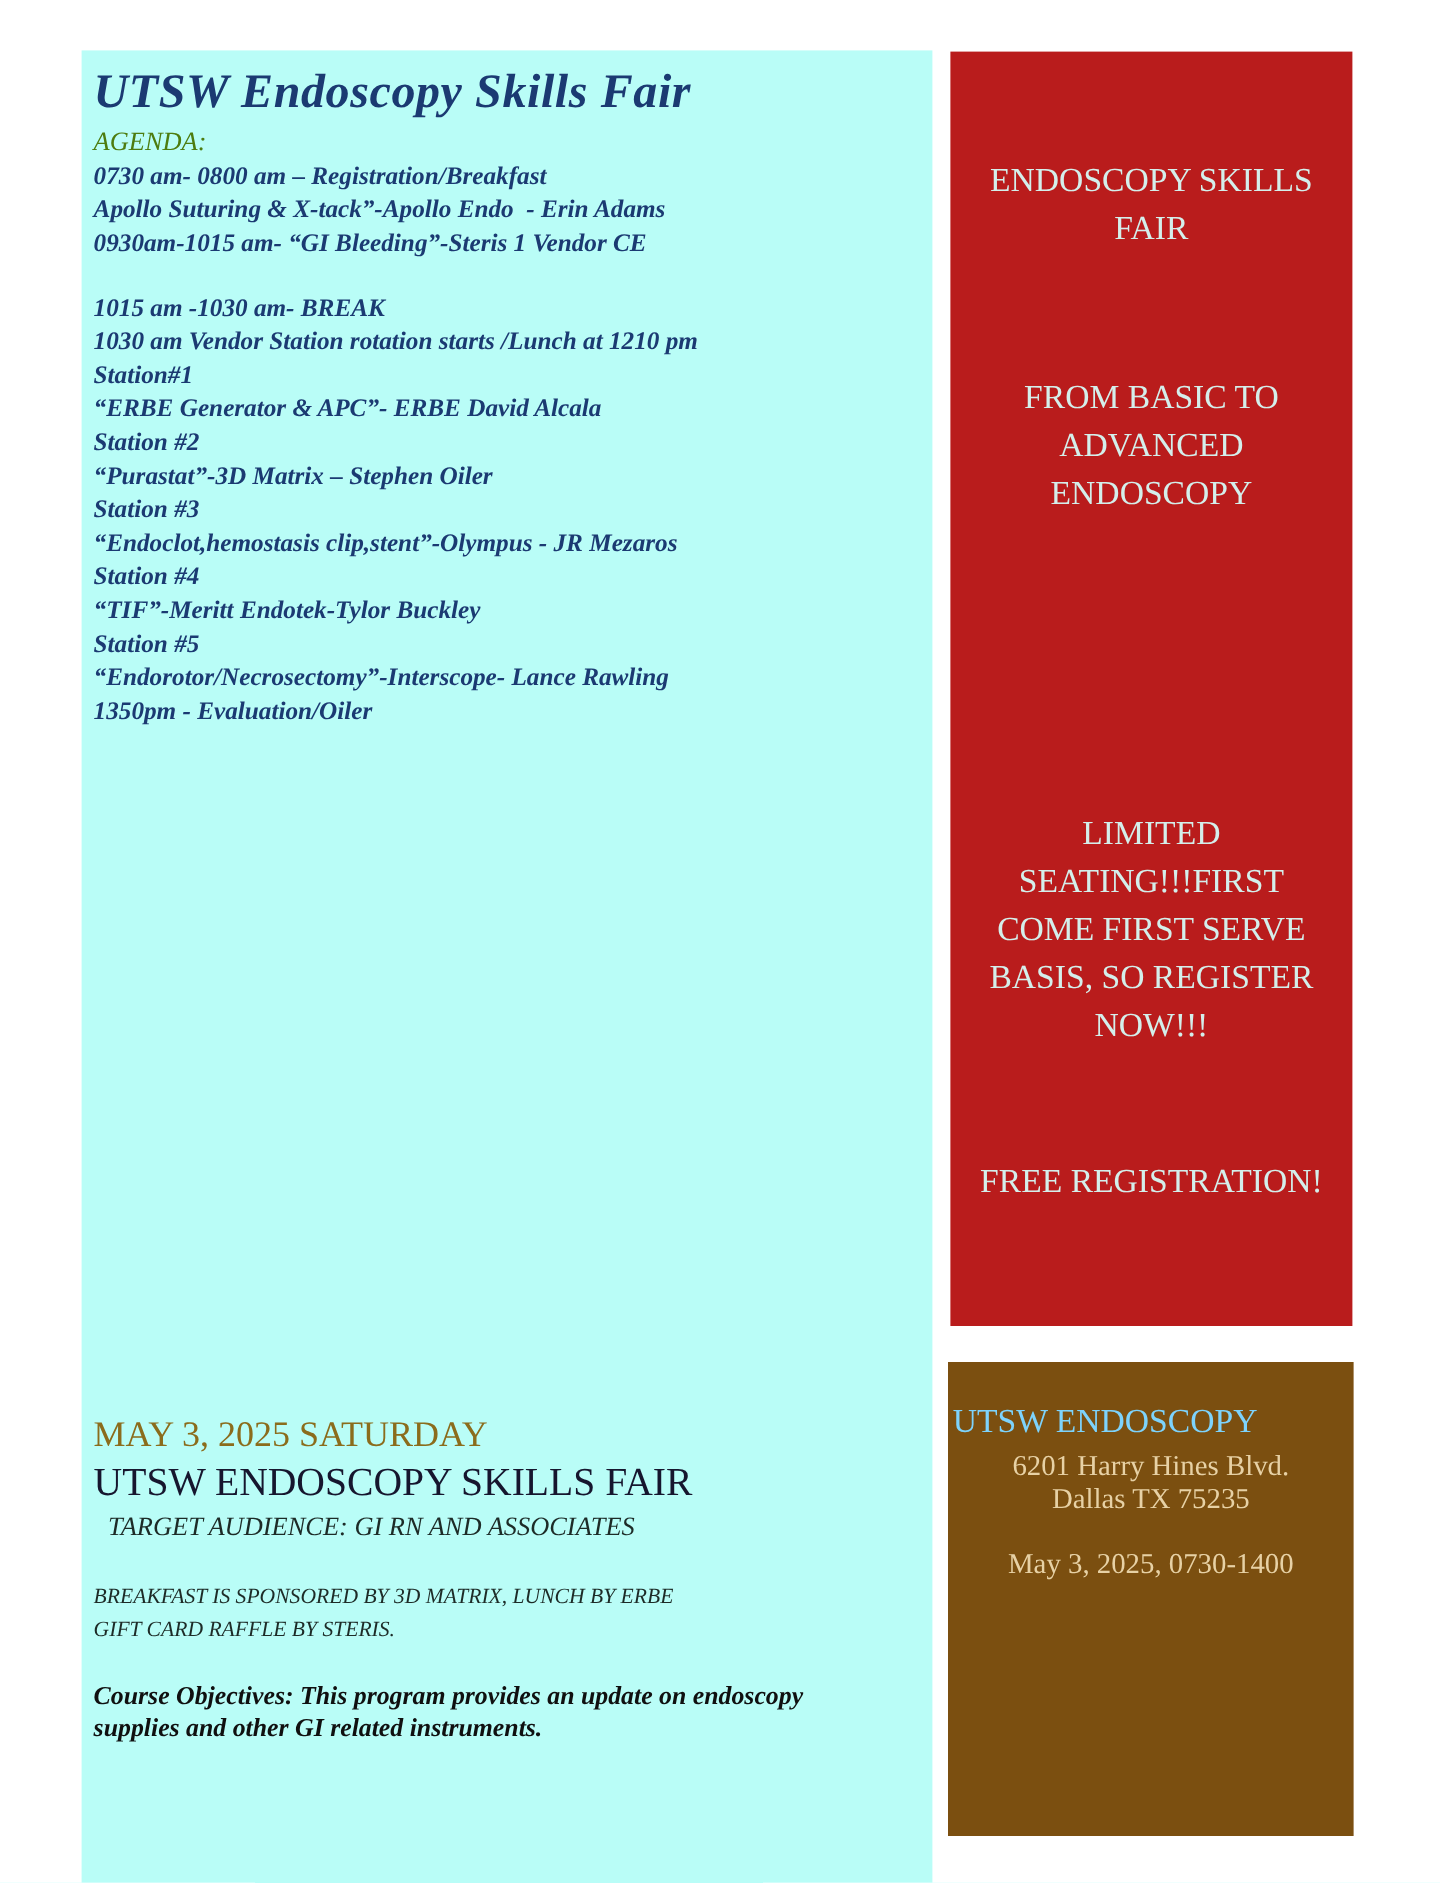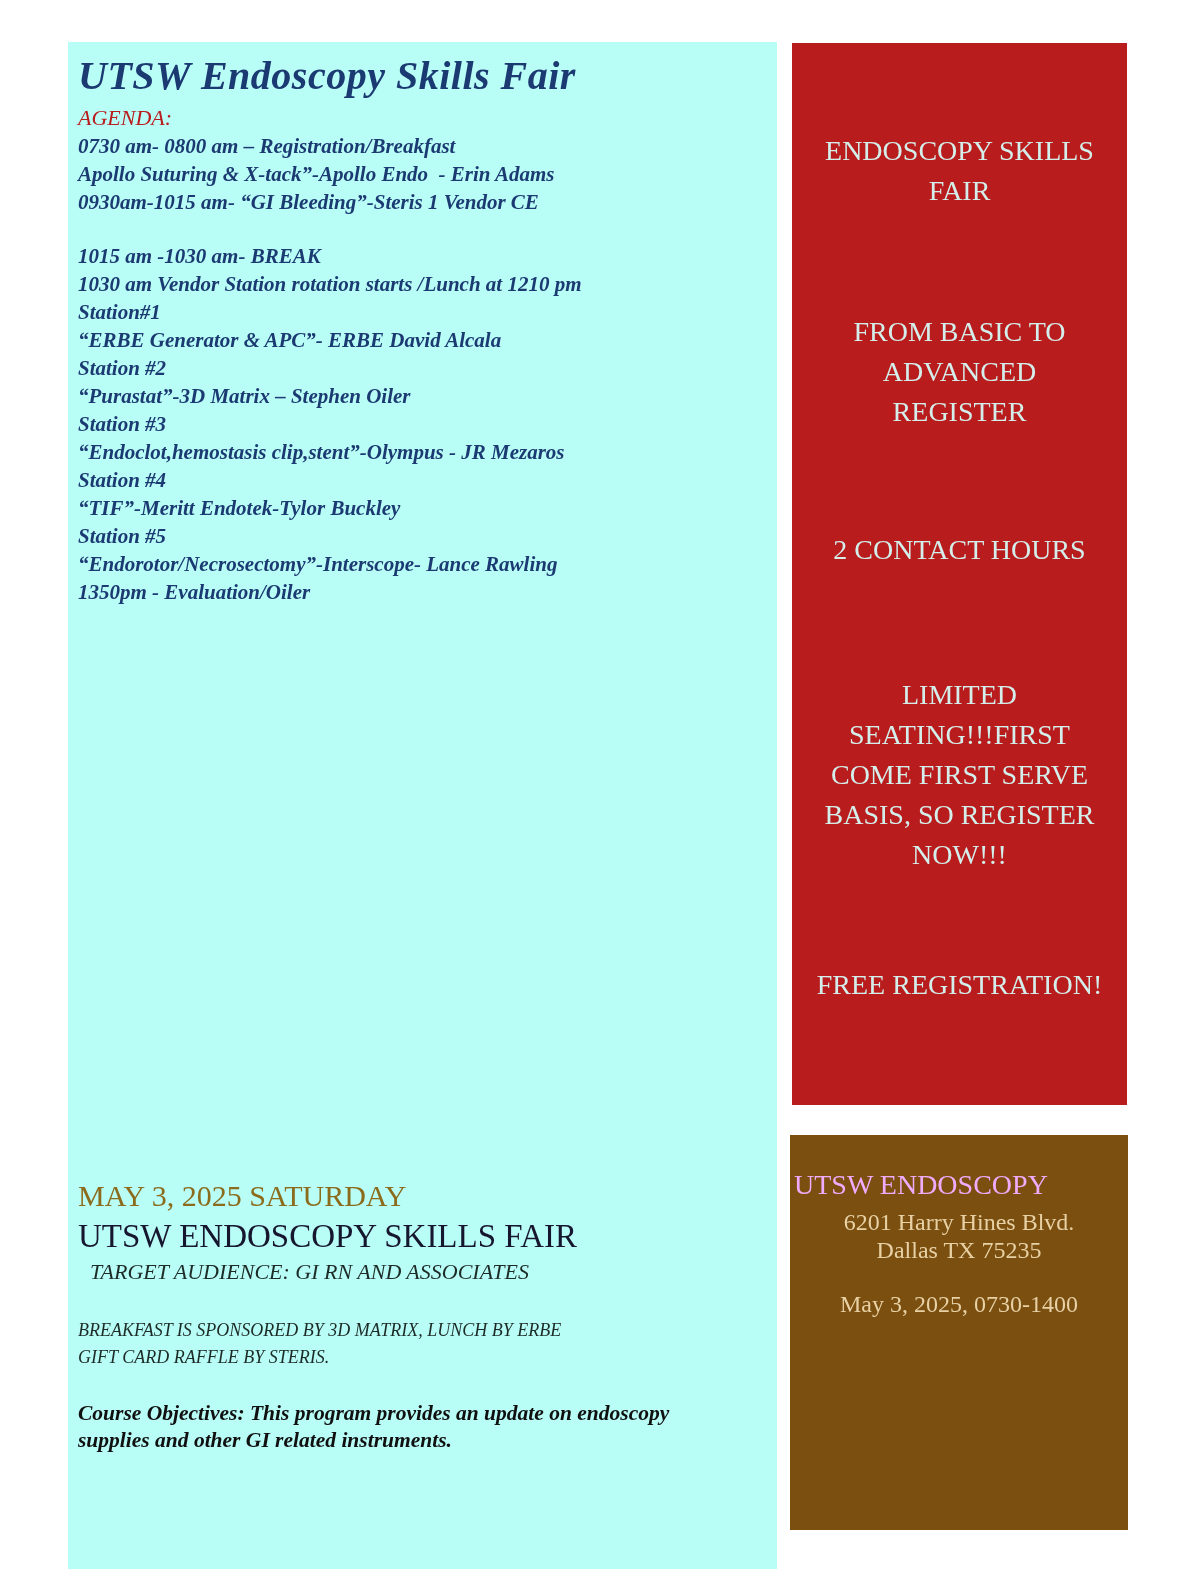--- a/index.html
+++ b/index.html
@@ -18,21 +18,21 @@
     margin:10px 0 0 10px;
     font-size:40px;line-height:48px;
     font-weight:bold;font-style:italic;
     color:#1b3a72;
     letter-spacing:0.5px;
   }
   .agenda-heading{
     margin:4px 2px 0 10px;
     font-size:22px;line-height:28px;
     font-style:italic;
-    color:#b91c1c;
+    color:#4d7c0f;
   }
   .agenda-line{
     margin-left:10px;
     font-size:21px;line-height:28px;
     font-weight:bold;font-style:italic;
     color:#1b3a72;
     white-space:pre-wrap;
   }
   .agenda-line.gap{margin-top:26px;}
   
@@ -87,21 +87,21 @@
   .tb-3{top:632px;}
   .tb-4{top:922px;}
   
   .brown-box{
     position:absolute;left:790px;top:1135px;width:338px;height:395px;
     background:#7b4f10;
   }
   .location-title{
     padding:33px 0 0 4px;
     font-size:28px;line-height:34px;
-    color:#f0abfc;
+    color:#7dd3fc;
   }
   .location-address{
     margin-top:6px;
     text-align:center;
     font-size:24px;line-height:28px;
     color:#e7d1a5;
     white-space:pre-line;
   }
   .location-datetime{
     margin-top:26px;
@@ -143,22 +143,21 @@
     <div class="footer-objectives">Course Objectives: This program provides an update on endoscopy
 supplies and other GI related instruments.</div>
   </div>
 </div>
 
 <div class="teal-box">
   <div class="teal-block tb-0">ENDOSCOPY SKILLS
 FAIR</div>
   <div class="teal-block tb-1">FROM BASIC TO
 ADVANCED
-REGISTER</div>
-  <div class="teal-block tb-2">2 CONTACT HOURS</div>
+ENDOSCOPY</div>
   <div class="teal-block tb-3">LIMITED
 SEATING!!!FIRST
 COME FIRST SERVE
 BASIS, SO REGISTER
 NOW!!!</div>
   <div class="teal-block tb-4">FREE REGISTRATION!</div>
 </div>
 
 <div class="brown-box">
   <div class="location-title">UTSW ENDOSCOPY</div>

